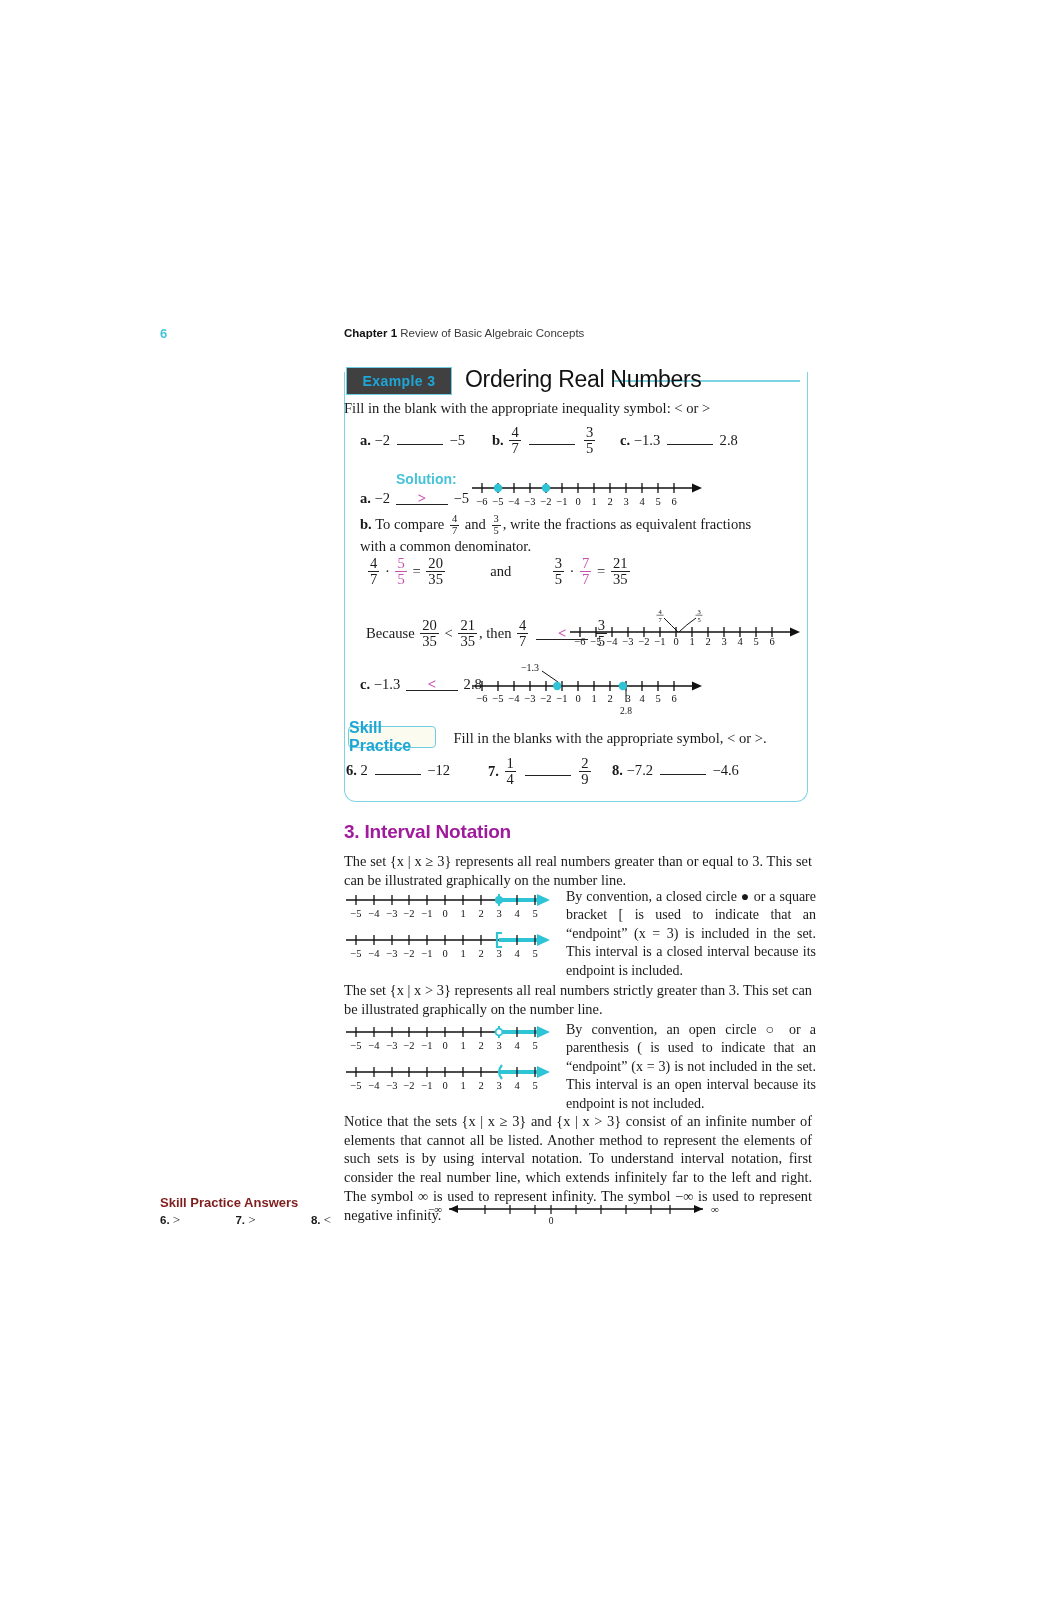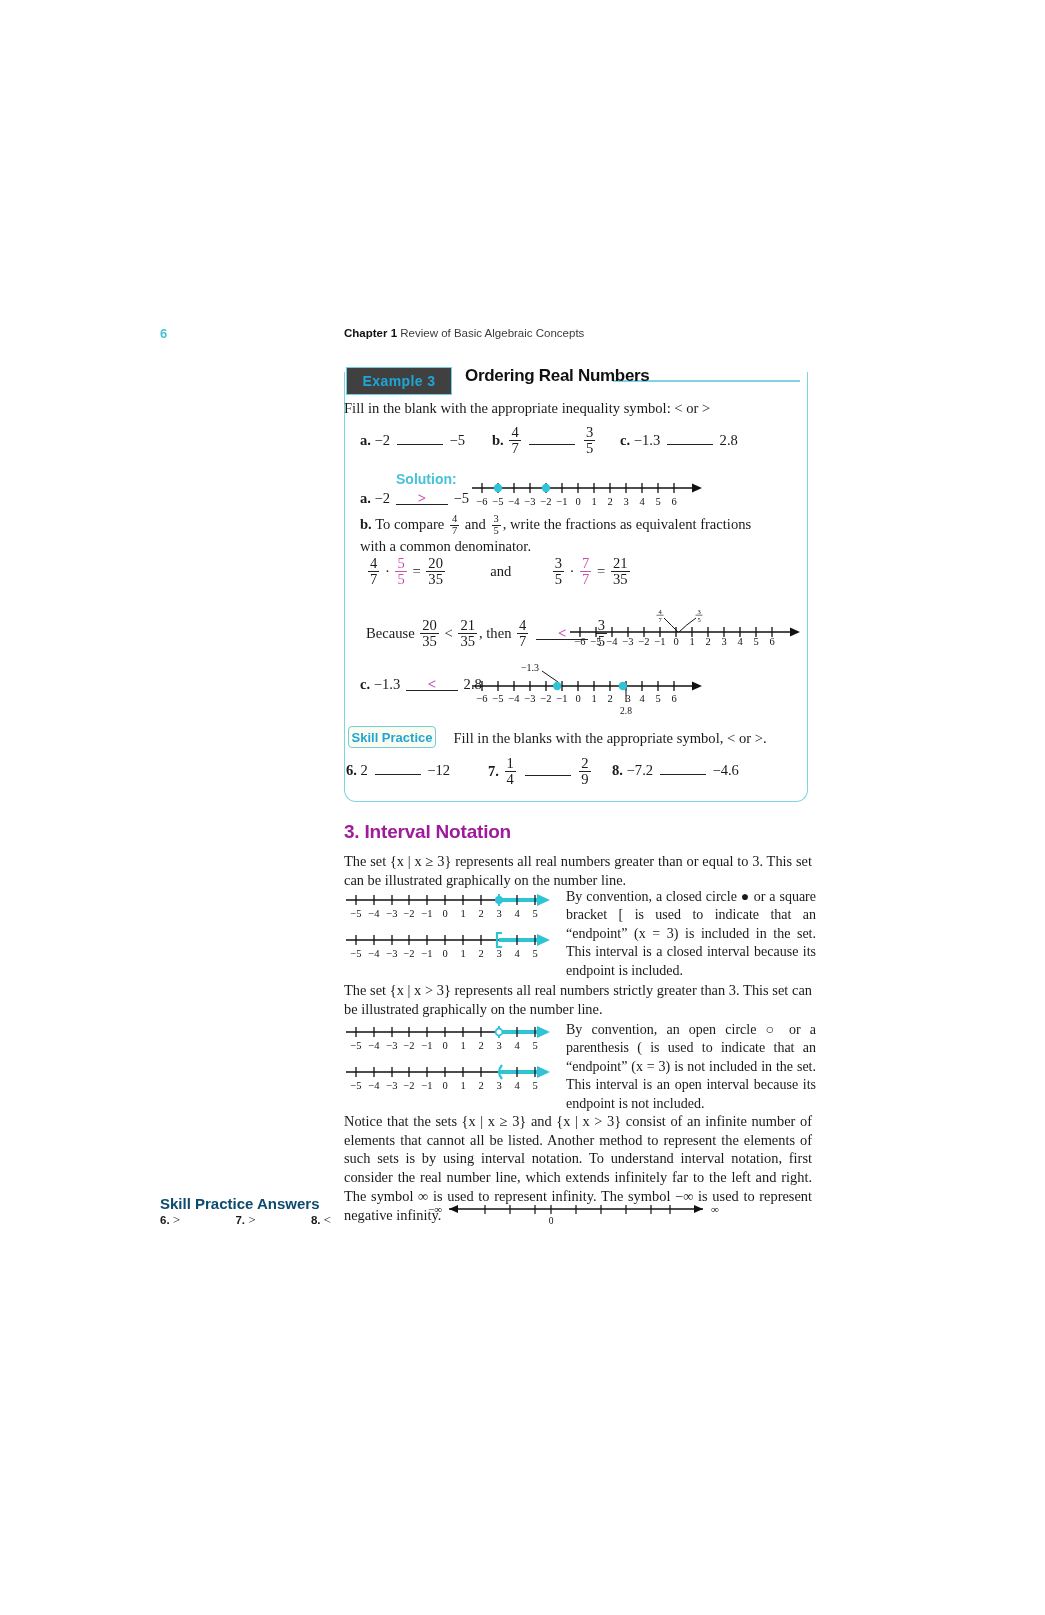--- a/index.html
+++ b/index.html
@@ -19,21 +19,21 @@
   
   .exbox{position:absolute;left:344px;top:372px;width:464px;height:430px;
          border:1.6px solid #7fd4e3;border-top:none;border-radius:0 0 12px 12px;
          box-sizing:border-box;}
   .exbox-topline{position:absolute;left:613px;top:380px;width:187px;height:2px;background:#7fd4e3;}
   .extag{position:absolute;left:346px;top:367px;width:104px;height:26px;
          border:1.8px solid #6fcfe0;border-radius:0;background:#404040;
          font-family:"Liberation Sans",sans-serif;font-weight:bold;font-size:14px;
          color:#1ea6d6;display:flex;align-items:center;justify-content:center;letter-spacing:.4px;}
   .extitle{position:absolute;left:465px;top:366px;font-family:"Liberation Sans",sans-serif;
-           font-weight:bold;font-size:17px;color:#111;letter-spacing:-.3px;}
+           font-weight:normal;font-size:23px;color:#111;letter-spacing:-.3px;}
 
   .txt{position:absolute;font-size:14.6px;line-height:1.32;}
   .bi{font-weight:bold;}
 
   .directive{left:344px;top:399px;width:470px;}
 
   
   .prob{position:absolute;font-size:14.6px;}
   .blank{display:inline-block;border-bottom:1.1px solid #222;width:46px;height:12px;
          margin:0 3px;vertical-align:baseline;}
@@ -52,33 +52,33 @@
   .solution{position:absolute;left:356px;top:471px;font-family:"Liberation Sans",sans-serif;
             font-weight:bold;font-size:14px;color:#46c3d8;margin-left:40px;}
 
   
   .nl{position:absolute;}
   .nl svg{display:block;overflow:visible;}
 
   
   .sptag{position:absolute;left:348px;top:726px;width:86px;height:20px;
          border:1.6px solid #6fcfe0;border-radius:4px;background:#fbfbef;
-         font-family:"Liberation Sans",sans-serif;font-weight:bold;font-size:13px;
+         font-family:"Liberation Sans",sans-serif;font-weight:bold;font-size:16px;
          color:#1ea6d6;display:flex;align-items:center;justify-content:center;}
 
   
   .sechead{position:absolute;left:344px;top:821px;font-family:"Liberation Sans",sans-serif;
            font-weight:bold;font-size:19px;color:#a01b9b;letter-spacing:-.2px;}
 
   .body-p{position:absolute;width:468px;font-size:14.4px;line-height:1.3;text-align:justify;}
   .side-p{position:absolute;width:250px;font-size:14px;line-height:1.32;text-align:justify;}
 
   
   .spa-title{position:absolute;left:160px;top:1195px;font-family:"Liberation Sans",sans-serif;
-             font-weight:bold;font-size:15px;color:#0c4a6e;}
+             font-weight:bold;font-size:13px;color:#7f1d1d;}
   .spa-row{position:absolute;left:160px;top:1212px;font-size:13px;}
   .spa-row span{margin-right:26px;}
   .spa-row b{font-family:"Liberation Sans",sans-serif;font-size:11.5px;}
 </style>
 </head>
 <body>
 
 <div class="page">
 
   <div class="folio">6</div>

